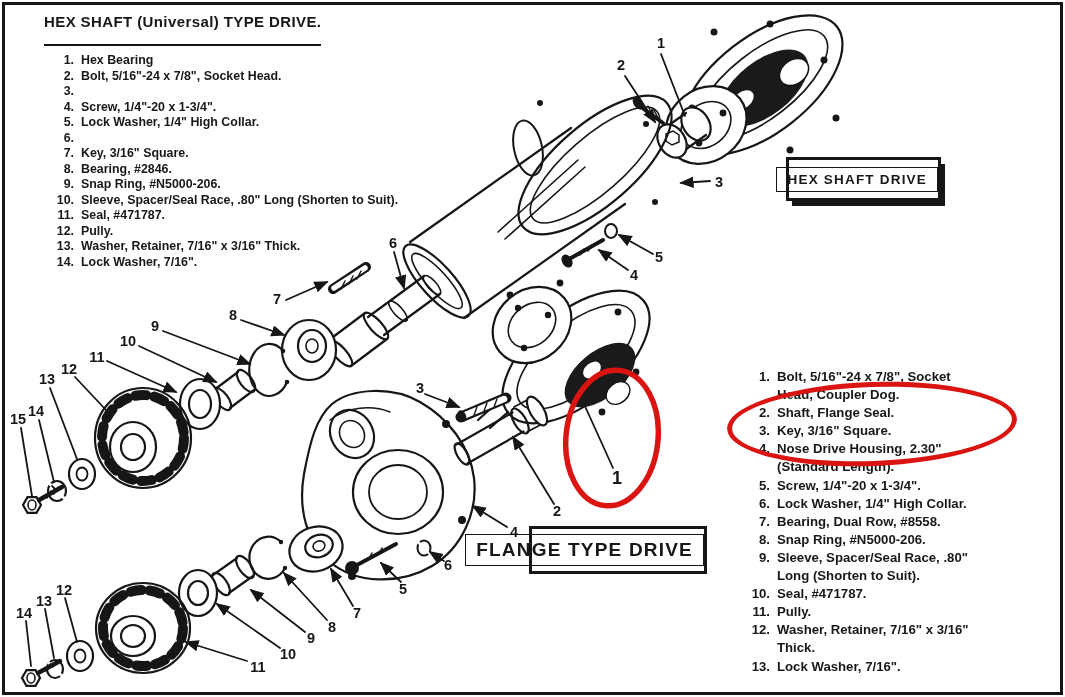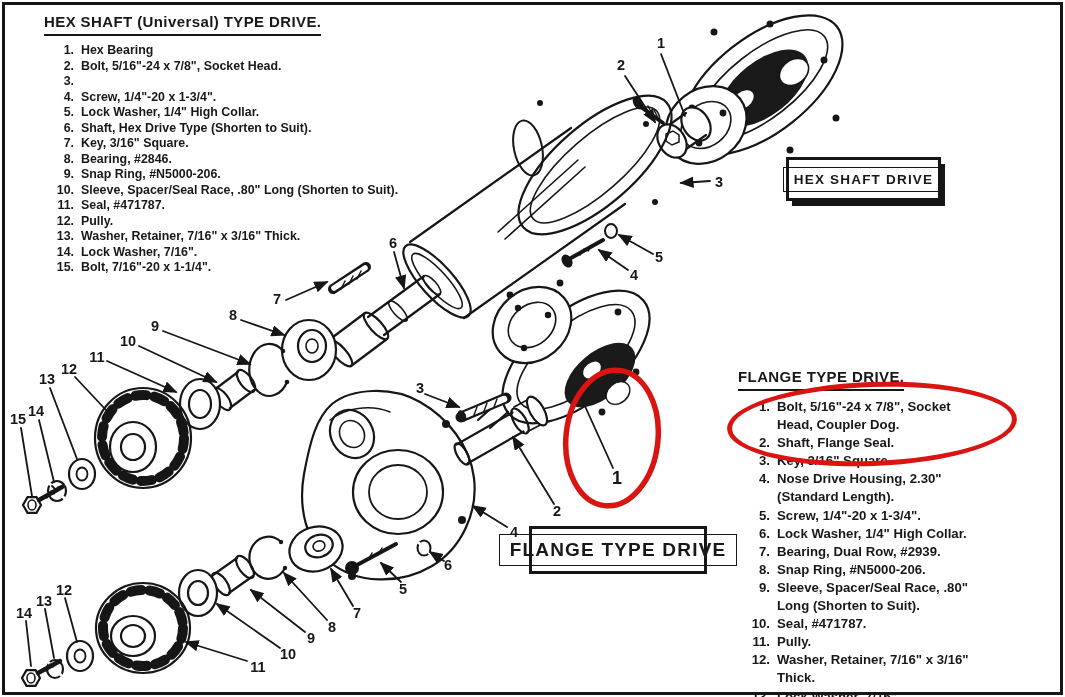--- a/index.html
+++ b/index.html
@@ -4,35 +4,35 @@
 <style>
   html,body{margin:0;padding:0;background:#e8e8e8}
   .stage{position:relative;width:1065px;height:697px;background:#ffffff;overflow:hidden;
          font-family:"Liberation Sans",sans-serif;color:#181818;font-weight:700}
   .frame{position:absolute;inset:2px;border:3px solid #161616;pointer-events:none}
   svg.art{position:absolute;left:0;top:0}
 
   
   .plist{position:absolute}
   .plist .ptitle{display:inline-block;font-size:15px;letter-spacing:.4px;
-                 border-bottom:2.5px solid #161616;padding-bottom:4px;margin-bottom:7px;white-space:pre}
+                 border-bottom:2.5px solid #161616;padding-bottom:14px;margin-bottom:7px;white-space:pre}
   .plist .li{display:flex;align-items:flex-start}
   .plist .num{flex:none;text-align:right;margin-right:7px}
   .plist .txt{white-space:pre}
   #hex-list{left:44px;top:13px;width:370px}
   #hex-list .li{font-size:12.4px;line-height:15.5px}
   #hex-list .num{width:30px}
   #flange-list{left:738px;top:368px;width:320px}
   #flange-list .li{font-size:13.2px;line-height:18.1px}
   #flange-list .num{width:32px}
   #flange-list .txt{white-space:pre-line}
 
   
   .stampbox{position:absolute;background:#fff;border:3px solid #161616;
-            display:flex;align-items:center;justify-content:center}
+            display:flex;align-items:center;justify-content:flex-end}
   .stampbox .inner{border:1.5px solid #161616;padding:4px 10px;letter-spacing:1.2px;white-space:pre}
   #box-hex{left:786px;top:157px;width:149px;height:38px;font-size:13.5px;box-shadow:5px 6px 0 -1px #161616}
   #box-flange{left:529px;top:526px;width:172px;height:42px;font-size:19px}
 
   
   .red-ring{position:absolute;border:5px solid #d91411;border-radius:50%;pointer-events:none}
   #ring-list{left:727px;top:382px;width:280px;height:74px;transform:rotate(-2deg)}
 </style>
 </head>
 <body>
@@ -372,21 +372,20 @@
     <div class="li">
         <span class="num">4.</span>
         <span class="txt">Screw, 1/4"-20 x 1-3/4".</span>
       </div>
     <div class="li">
         <span class="num">5.</span>
         <span class="txt">Lock Washer, 1/4" High Collar.</span>
       </div>
     <div class="li">
         <span class="num">6.</span>
-        <span class="txt">Shaft, Hex Drive Type (Shorten to Suit).</span>
       </div>
     <div class="li">
         <span class="num">7.</span>
         <span class="txt">Key, 3/16" Square.</span>
       </div>
     <div class="li">
         <span class="num">8.</span>
         <span class="txt">Bearing, #2846.</span>
       </div>
     <div class="li">
@@ -406,28 +405,23 @@
         <span class="txt">Pully.</span>
       </div>
     <div class="li">
         <span class="num">13.</span>
         <span class="txt">Washer, Retainer, 7/16" x 3/16" Thick.</span>
       </div>
     <div class="li">
         <span class="num">14.</span>
         <span class="txt">Lock Washer, 7/16".</span>
       </div>
-    <div class="li">
-        <span class="num">15.</span>
-        <span class="txt">Bolt, 7/16"-20 x 1-1/4".</span>
-      </div>
   </div>
 
   <div class="plist" id="flange-list">
-    <div class="ptitle">FLANGE TYPE DRIVE.</div>
     <div class="li">
         <span class="num">1.</span>
         <span class="txt">Bolt, 5/16"-24 x 7/8", Socket
 Head, Coupler Dog.</span>
       </div>
     <div class="li">
         <span class="num">2.</span>
         <span class="txt">Shaft, Flange Seal.</span>
       </div>
     <div class="li">
@@ -442,21 +436,21 @@
     <div class="li">
         <span class="num">5.</span>
         <span class="txt">Screw, 1/4"-20 x 1-3/4".</span>
       </div>
     <div class="li">
         <span class="num">6.</span>
         <span class="txt">Lock Washer, 1/4" High Collar.</span>
       </div>
     <div class="li">
         <span class="num">7.</span>
-        <span class="txt">Bearing, Dual Row, #2939.</span>
+        <span class="txt">Bearing, Dual Row, #8558.</span>
       </div>
     <div class="li">
         <span class="num">8.</span>
         <span class="txt">Snap Ring, #N5000-206.</span>
       </div>
     <div class="li">
         <span class="num">9.</span>
         <span class="txt">Sleeve, Spacer/Seal Race, .80"
 Long (Shorten to Suit).</span>
       </div>

